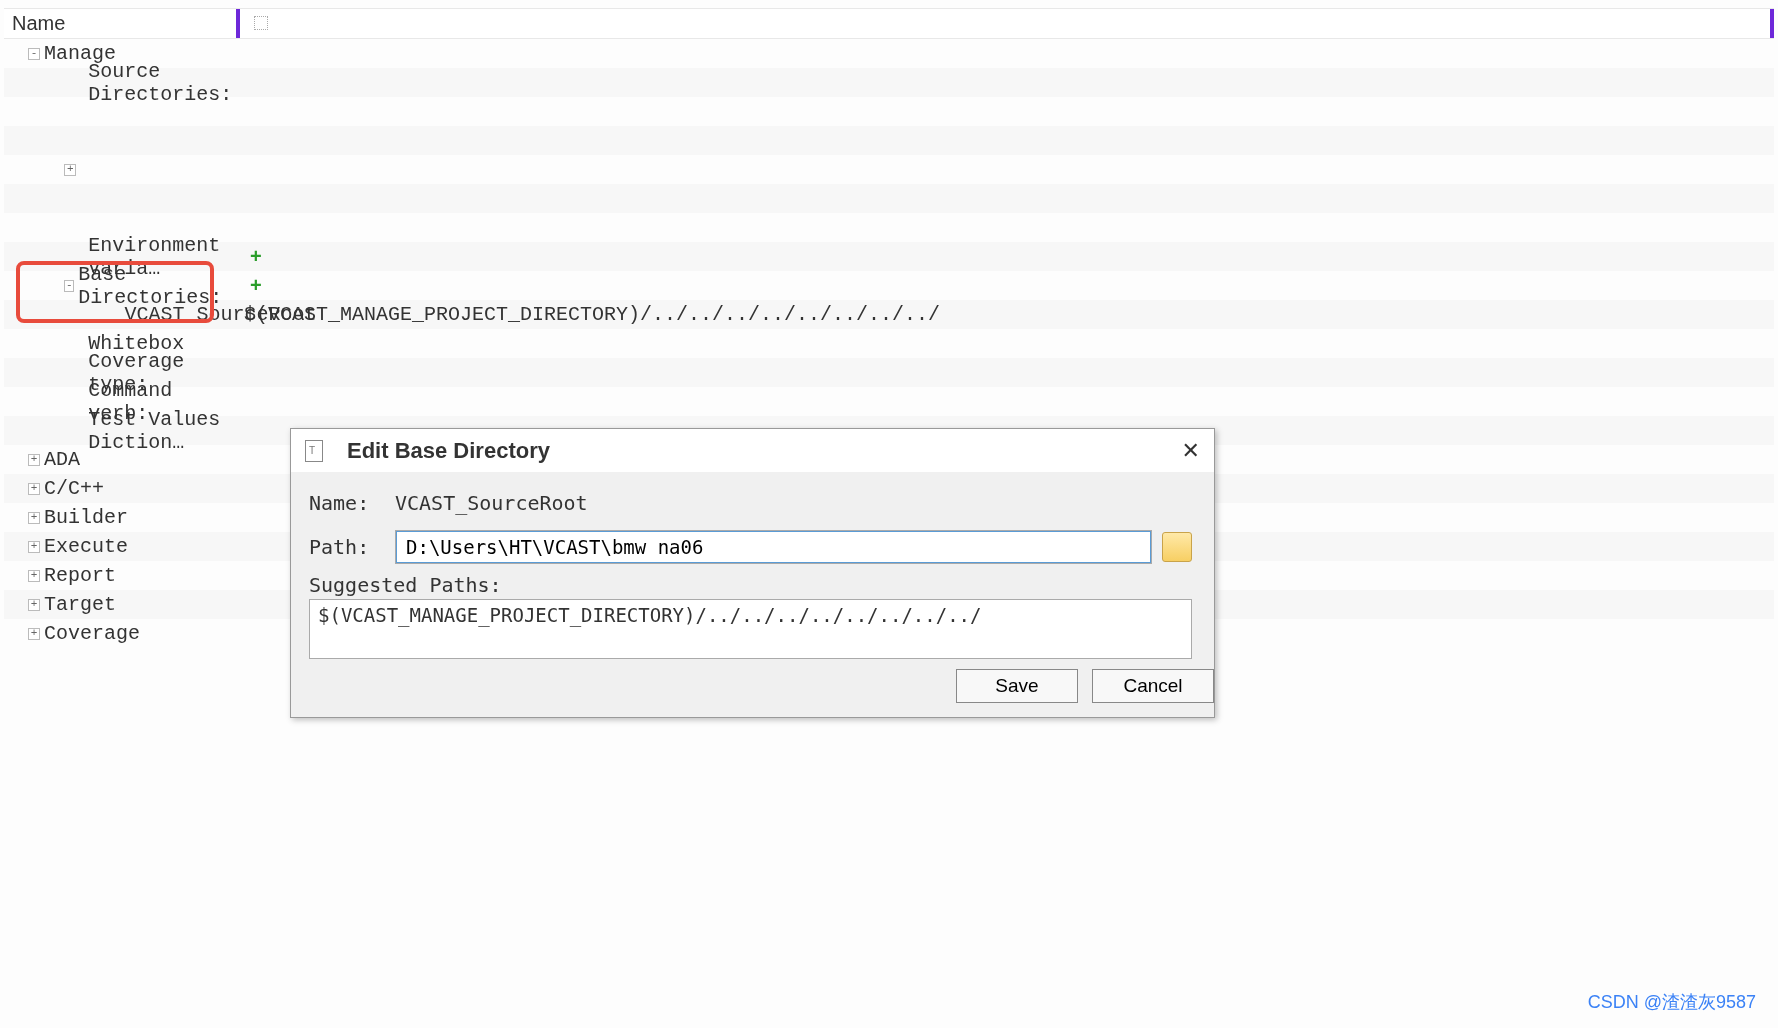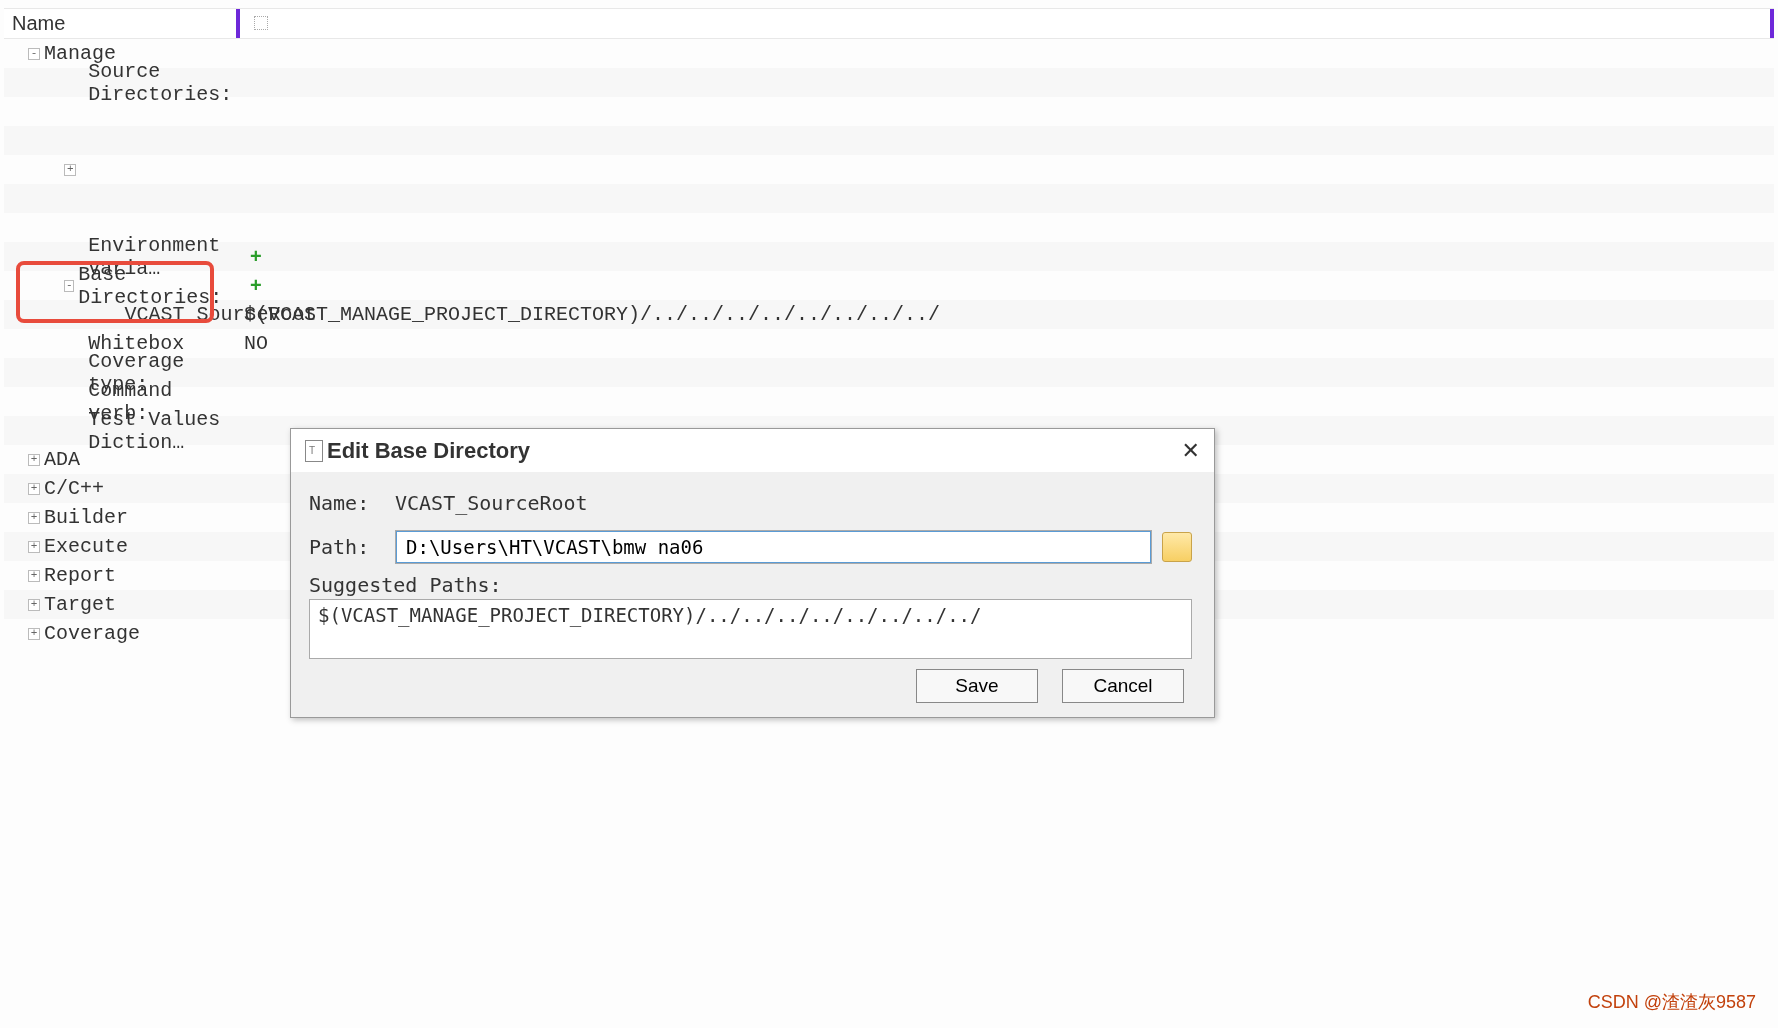--- a/index.html
+++ b/index.html
@@ -72,21 +72,21 @@
     box-shadow: 2px 2px 6px rgba(0,0,0,.25);
     font-family:"Segoe UI", Tahoma, sans-serif;
     font-size:20px;
   }
   .dialog-title {
     display:flex; align-items:center; justify-content:space-between;
     height:44px; padding:0 14px;
     background:#fff;
     border-bottom:1px solid #f0f0f0;
   }
-  .dialog-title .t-left { display:flex; align-items:center; gap:4px; }
+  .dialog-title .t-left { display:flex; align-items:center; gap:24px; }
   .dialog-title .doc-icon {
     width:18px; height:22px;
     border:1px solid #888; background:#fff; position:relative;
   }
   .dialog-title .doc-icon::after{
     content:"T"; position:absolute; top:4px; left:3px; font-size:10px; color:#777;
   }
   .dialog-title .title-text { font-weight:600; font-size:22px; }
   .dialog-title .close { font-size:22px; cursor:pointer; }
   .dialog-body { padding:12px 22px 10px 18px; position:relative; height:calc(100% - 44px); }
@@ -111,31 +111,31 @@
   }
   .sugg-label { font-family:"Consolas",monospace; margin-top:2px; }
   .sugg-box {
     margin-top:2px;
     width:100%; height:60px;
     border:1px solid #aaa; background:#fff;
     font-family:"Consolas",monospace;
     font-size:19px;
     padding:4px 8px;
   }
-  .btn-row { position:absolute; right:30px; bottom:14px; display:flex; gap:24px; }
+  .btn-row { position:absolute; right:0; bottom:14px; display:flex; gap:14px; }
   .btn {
     width:122px; height:34px;
     border:1px solid #888; background:#f8f8f8;
     font-family:"Segoe UI",sans-serif; font-size:19px;
     cursor:pointer;
   }
   
   .watermark {
     position:absolute; right:22px; bottom:14px;
-    color:#c2410c; font-family:"Segoe UI",sans-serif; font-size:18px;
+    color:#3b82f6; font-family:"Segoe UI",sans-serif; font-size:18px;
   }
 </style>
 </head>
 <body>
 
 <div class="panel">
   <div class="header-row">
     <div class="header-cell name">Name</div>
     <div class="header-cell val">
       <span class="gear"></span>
@@ -242,23 +242,20 @@
         </div>
         <div class="cell-val">
           <span>$(VCAST_MANAGE_PROJECT_DIRECTORY)/../../../../../../../../</span>
         </div>
       </div>
       <div class="row">
         <div class="cell-name">
           <span class="tree-line">&nbsp;&nbsp;&nbsp;&nbsp;&nbsp;</span>
           <span class="tree-line">&nbsp;&nbsp;</span>
           <span>Whitebox</span>
-        </div>
-        <div class="cell-val">
-          <span>NO</span>
         </div>
       </div>
       <div class="row alt">
         <div class="cell-name">
           <span class="tree-line">&nbsp;&nbsp;&nbsp;&nbsp;&nbsp;</span>
           <span class="tree-line">&nbsp;&nbsp;</span>
           <span>Coverage type:</span>
         </div>
       </div>
       <div class="row">

